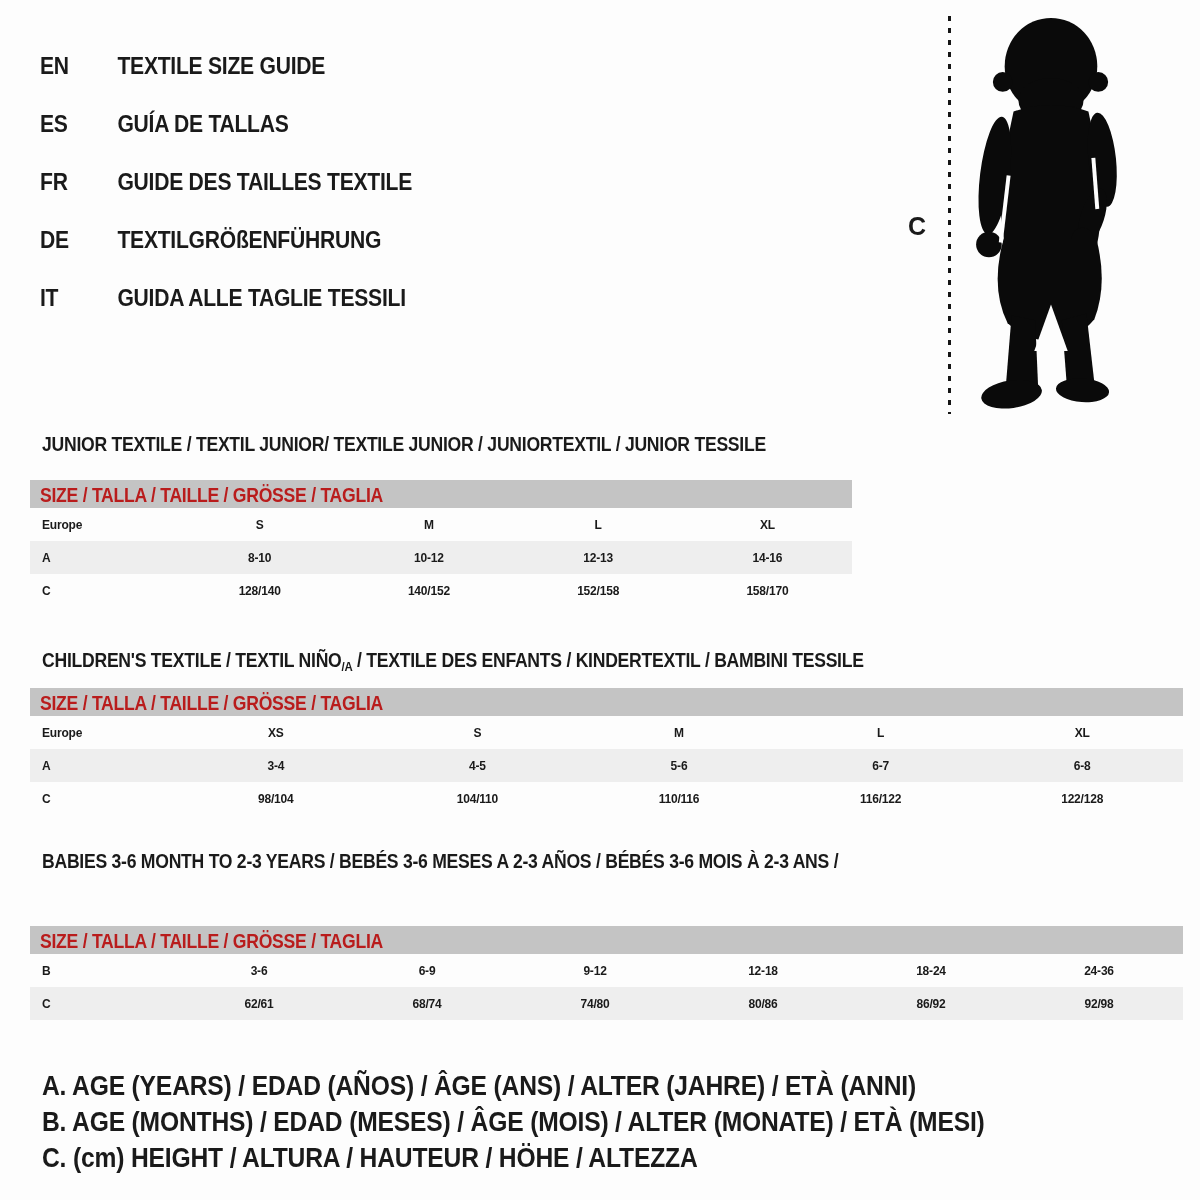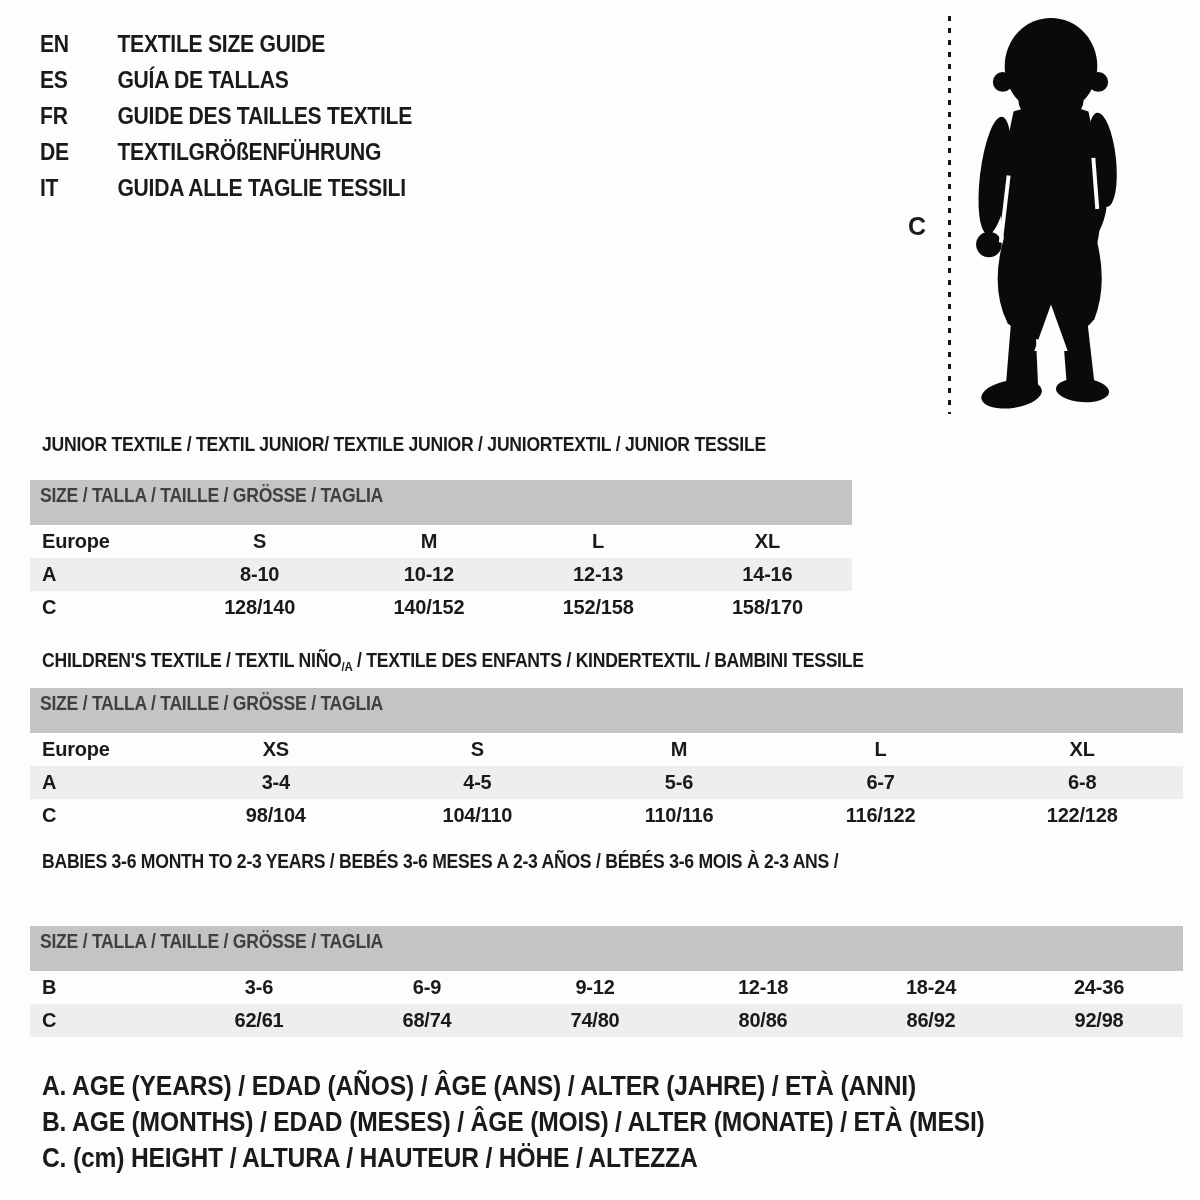--- a/index.html
+++ b/index.html
@@ -5,21 +5,21 @@
   html,body{margin:0;padding:0;}
   body{
     width:1200px;height:1200px;position:relative;overflow:hidden;
     background:#fdfdfd;color:#1a1a1a;
     font-family:"Liberation Sans",sans-serif;font-weight:bold;
   }
   .cond{display:inline-block;transform:scaleX(0.88);transform-origin:0 50%;white-space:nowrap;}
 
   
   .langs{position:absolute;left:40px;top:26px;}
-  .lang-row{font-size:24px;line-height:36px;letter-spacing:-0.3px;}
+  .lang-row{font-size:24px;line-height:36px;letter-spacing:-0.3px;margin-top:22px;}
   .lang-row .code{display:inline-block;width:88px;}
 
   
   .dash-line{
     position:absolute;left:948px;top:16px;width:3px;height:398px;
     background:repeating-linear-gradient(to bottom,#151515 0 5px,transparent 5px 12px);
   }
   .c-label{position:absolute;left:908px;top:212px;font-size:25px;}
   .baby{position:absolute;left:960px;top:10px;}
 
@@ -28,22 +28,22 @@
   .t1{top:432px;}
   .t2{top:640px;margin-top:8px;}
   .t3{top:844px;line-height:34px;}
   .subsc{font-size:13px;vertical-align:-4px;}
 
   
   .tbl{position:absolute;left:30px;}
   .tbl1{top:480px;width:822px;}
   .tbl2{top:688px;width:1153px;}
   .tbl3{top:926px;width:1153px;}
-  .size-bar{background:#c4c4c4;color:#404040;height:45px;line-height:30px;font-size:20px;padding-left:10px;letter-spacing:-0.3px;text-decoration:underline;}
-  .trow{display:flex;align-items:center;height:33px;font-size:20px;letter-spacing:-0.2px;}
+  .size-bar{background:#c4c4c4;color:#b91c1c;height:28px;line-height:30px;font-size:20px;padding-left:10px;letter-spacing:-0.3px;text-decoration:underline;}
+  .trow{display:flex;align-items:center;height:33px;font-size:12px;letter-spacing:-0.2px;}
   .trow .row-label{width:145px;box-sizing:border-box;padding-left:12px;}
   .trow .cell{flex:1;text-align:center;}
   .stripe{background:#eeeeee;}
 
   
   .legend{position:absolute;left:42px;top:1068px;}
   .legend-line{font-size:28px;line-height:36px;letter-spacing:-0.2px;}
 </style>
 </head>
 <body>

